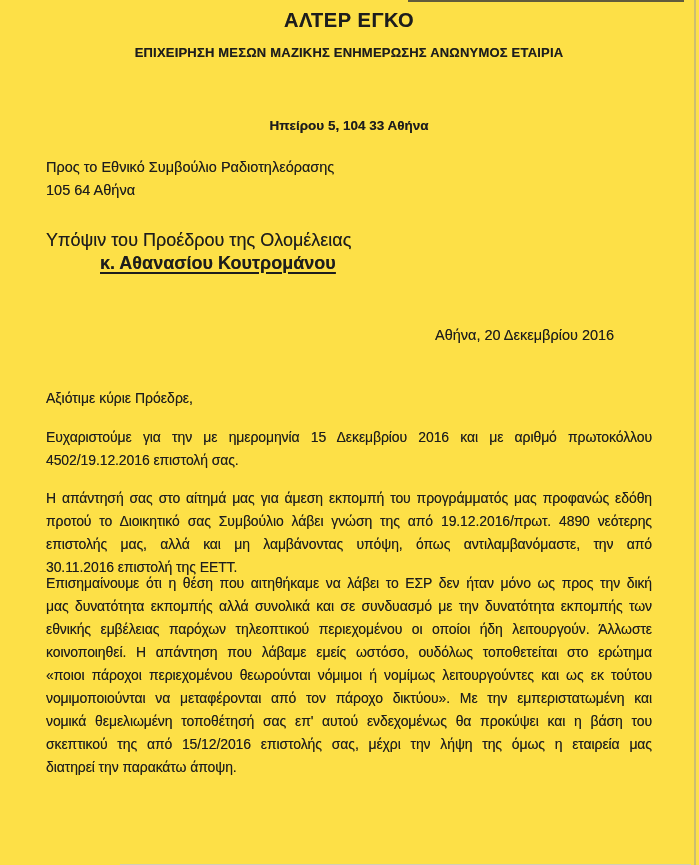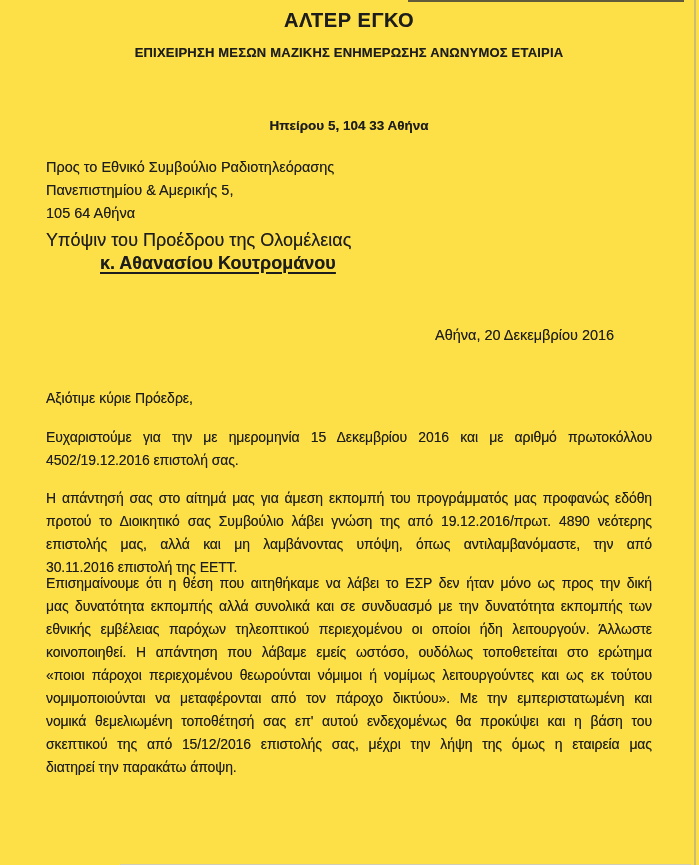--- a/index.html
+++ b/index.html
@@ -54,21 +54,20 @@
   <div class="edge-bottom"></div>
 
   <header class="letterhead">
     <div class="company">ΑΛΤΕΡ ΕΓΚΟ</div>
     <div class="subtitle">ΕΠΙΧΕΙΡΗΣΗ ΜΕΣΩΝ ΜΑΖΙΚΗΣ ΕΝΗΜΕΡΩΣΗΣ ΑΝΩΝΥΜΟΣ ΕΤΑΙΡΙΑ</div>
     <div class="hq">Ηπείρου 5, 104 33 Αθήνα</div>
   </header>
 
   <section class="recipient">
     <div>Προς το Εθνικό Συμβούλιο Ραδιοτηλεόρασης</div>
-    <div>Πανεπιστημίου &amp; Αμερικής 5,</div>
     <div>105 64 Αθήνα</div>
   </section>
 
   <section class="attention">
     <div>Υπόψιν του Προέδρου της Ολομέλειας</div>
     <div class="attn-name">
       <span>κ. Αθανασίου Κουτρομάνου</span>
     </div>
   </section>
 

